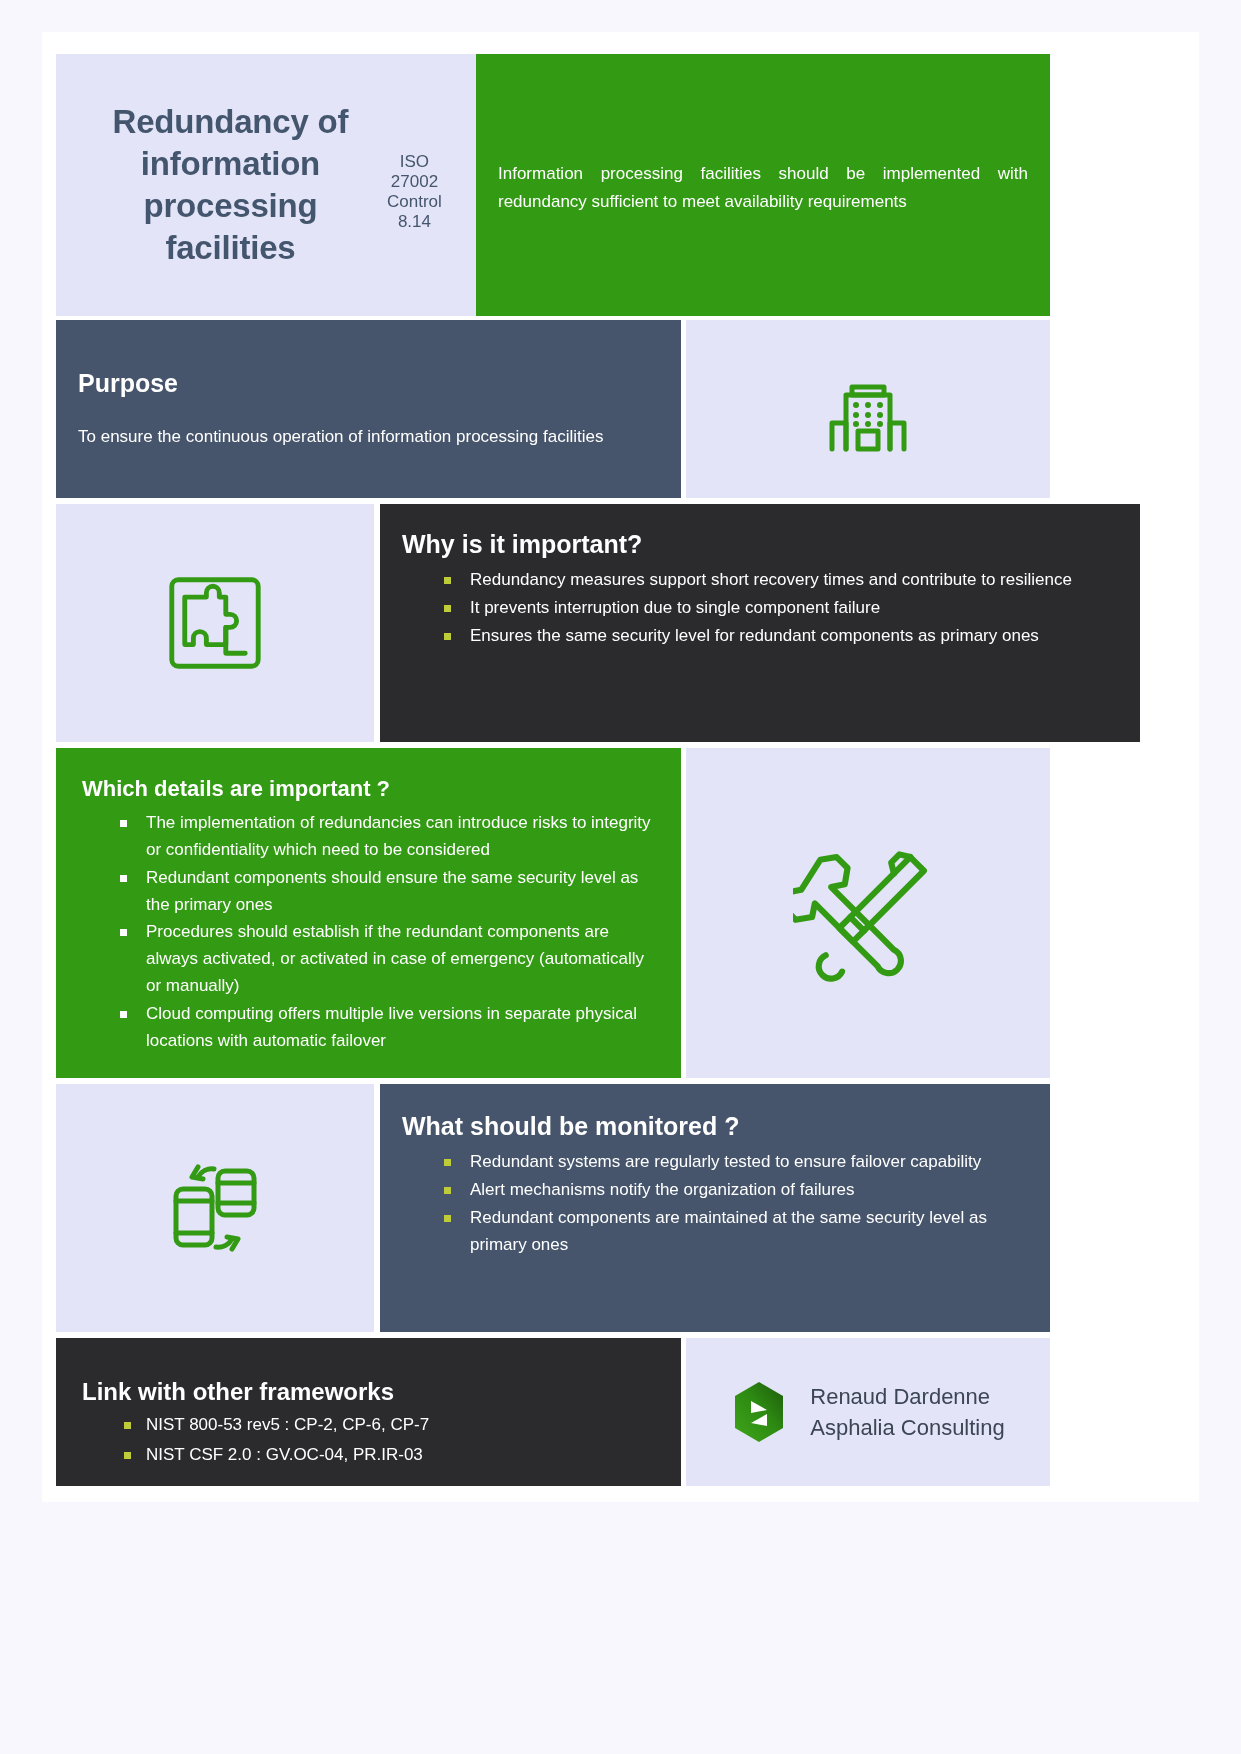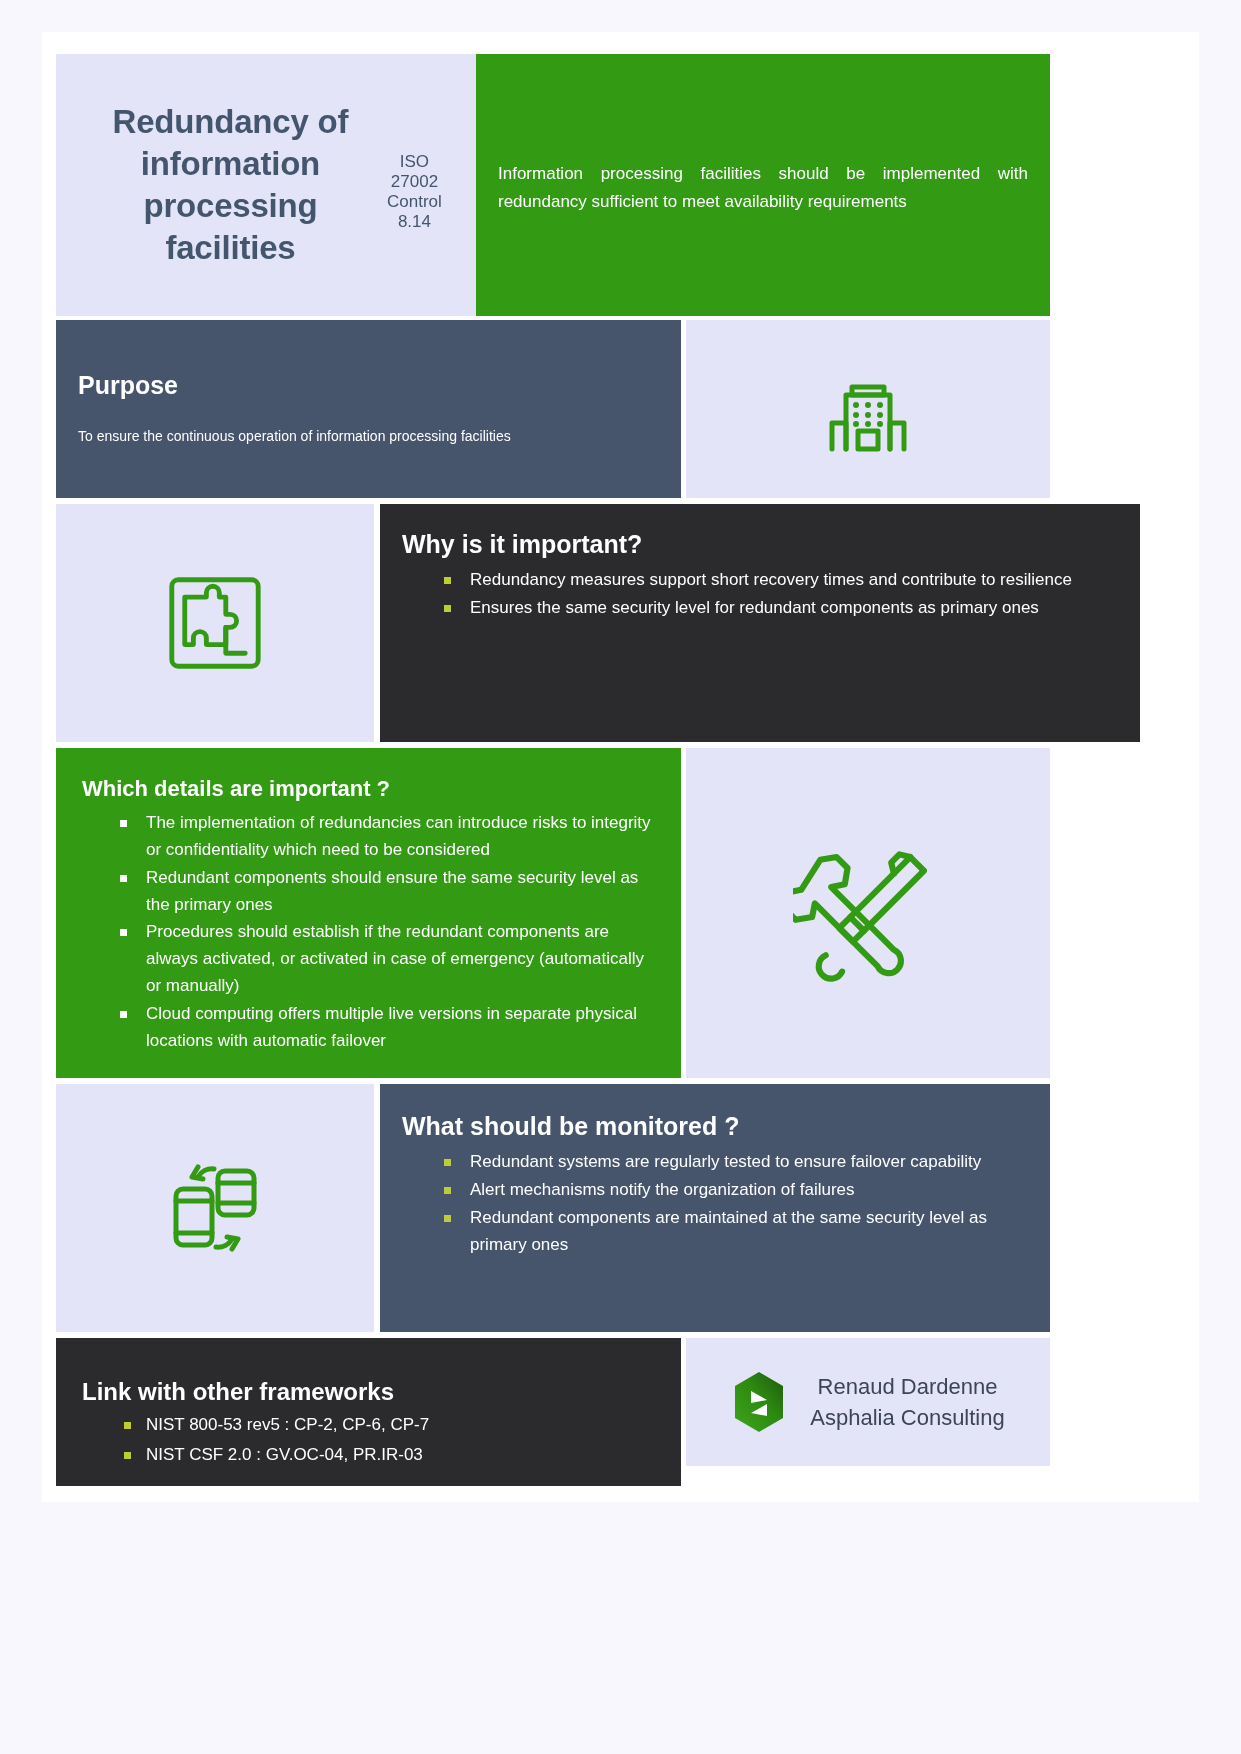--- a/index.html
+++ b/index.html
@@ -52,21 +52,21 @@
   }
 
   
   .purpose-tile {
     left: 14px; top: 288px; width: 625px; height: 178px;
     background: #46556b; color: #ffffff;
     padding: 0 22px;
     display: flex; flex-direction: column; justify-content: center;
   }
   .purpose-tile h2 { font-size: 25px; font-weight: bold; margin-bottom: 10px; }
-  .purpose-tile p { font-size: 14px; line-height: 1.5; margin-top: 16px; }
+  .purpose-tile p { font-size: 17px; line-height: 1.5; margin-top: 16px; }
 
   .icon-tile {
     background: #e4e4f8;
     display: flex; align-items: center; justify-content: center;
   }
   .icon-building { left: 644px; top: 288px; width: 364px; height: 178px; }
   .icon-puzzle   { left: 14px;  top: 472px; width: 318px; height: 238px; }
   .icon-tools    { left: 644px; top: 716px; width: 364px; height: 330px; }
   .icon-sync     { left: 14px;  top: 1052px; width: 318px; height: 248px; }
 
@@ -97,23 +97,23 @@
   
   .frameworks-tile {
     left: 14px; top: 1306px; width: 625px; height: 148px;
     background: #2b2b2e; color: #ffffff;
     padding: 40px 22px 16px 26px;
   }
   .frameworks-tile h2 { font-size: 24px; font-weight: bold; margin-bottom: 6px; }
 
   
   .signature-tile {
-    left: 644px; top: 1306px; width: 364px; height: 128px;
+    left: 644px; top: 1306px; width: 364px; height: 148px;
     background: #e4e4f8;
-    display: flex; align-items: center; justify-content: center; gap: 23px; text-align: center;
+    display: flex; align-items: center; justify-content: center; gap: 23px;
   }
   .sig-text { font-size: 22px; line-height: 1.42; color: #3c4554; }
 
   
   ul.blist { list-style: none; }
   ul.blist li {
     position: relative;
     padding-left: 68px;
     font-size: 17px; line-height: 1.58;
     margin-bottom: 1px;
@@ -181,20 +181,21 @@
           <path d="M22 26h20v-4a6 6 0 0 1 12 0v4h6v16h4a6 6 0 0 1 0 12h-4v16H42v-6a6 6 0 0 0-12 0v6H22z"></path>
           <path d="M60 54v24h18"></path>
         </svg>
       </span>
     </div>
 
     <div class="panel why-tile">
       <h2>Why is it important?</h2>
       <ul class="blist">
         <li>Redundancy measures support short recovery times and contribute to resilience</li>
+        <li>It prevents interruption due to single component failure</li>
         <li>Ensures the same security level for redundant components as primary ones</li>
       </ul>
     </div>
 
     <div class="panel details-tile">
       <h2>Which details are important ?</h2>
       <ul class="blist white-bullets">
         <li>The implementation of redundancies can introduce risks to integrity or confidentiality which need to be considered</li>
         <li>Redundant components should ensure the same security level as the primary ones</li>
         <li>Procedures should establish if the redundant components are always activated, or activated in case of emergency (automatically or manually)</li>

